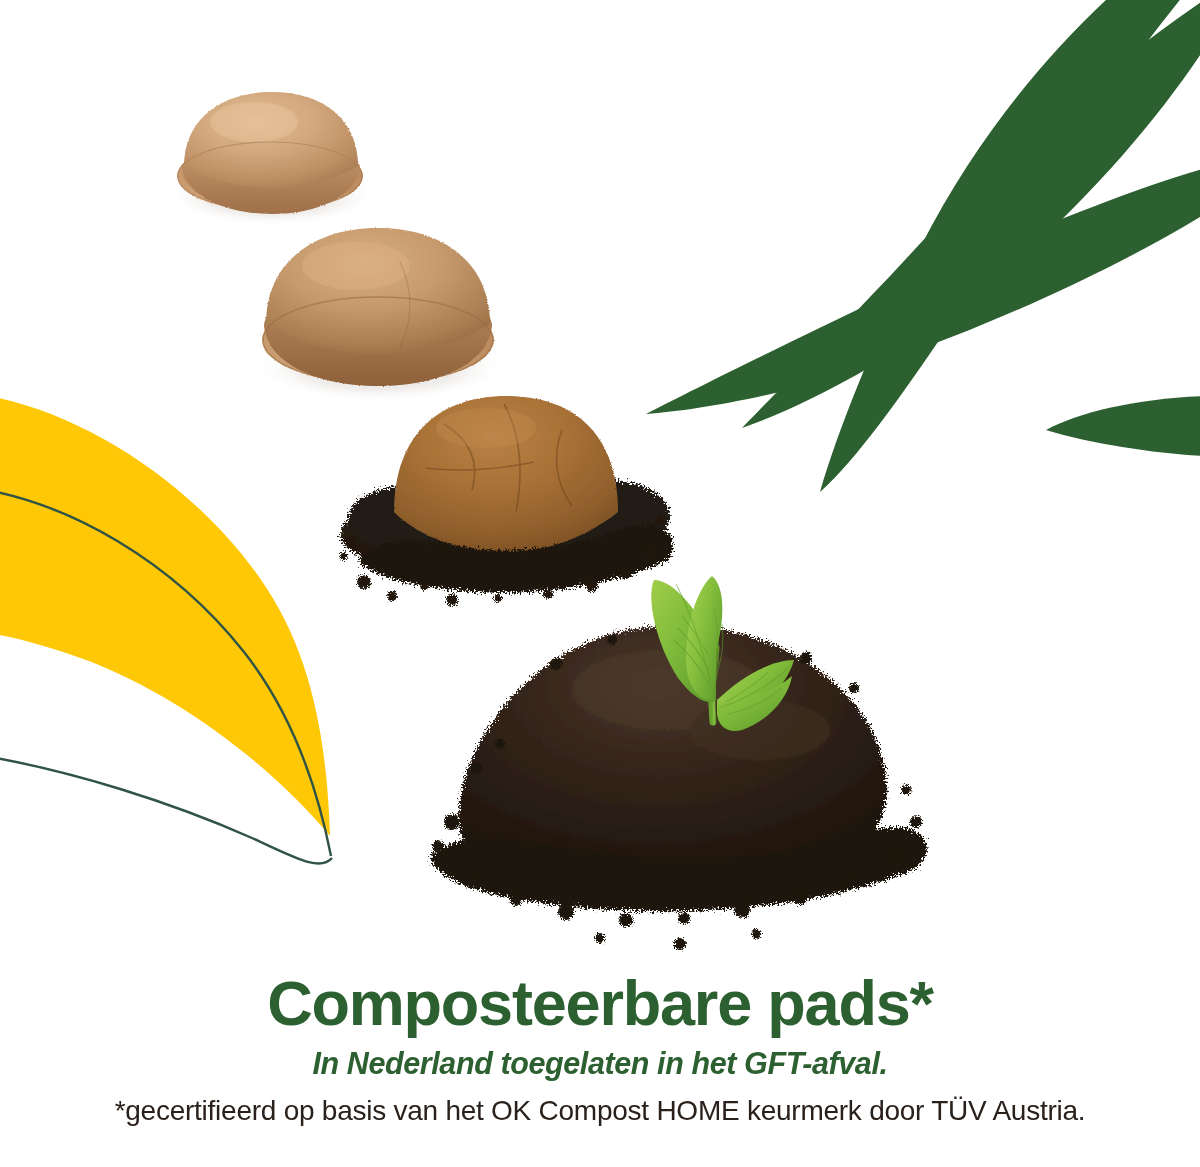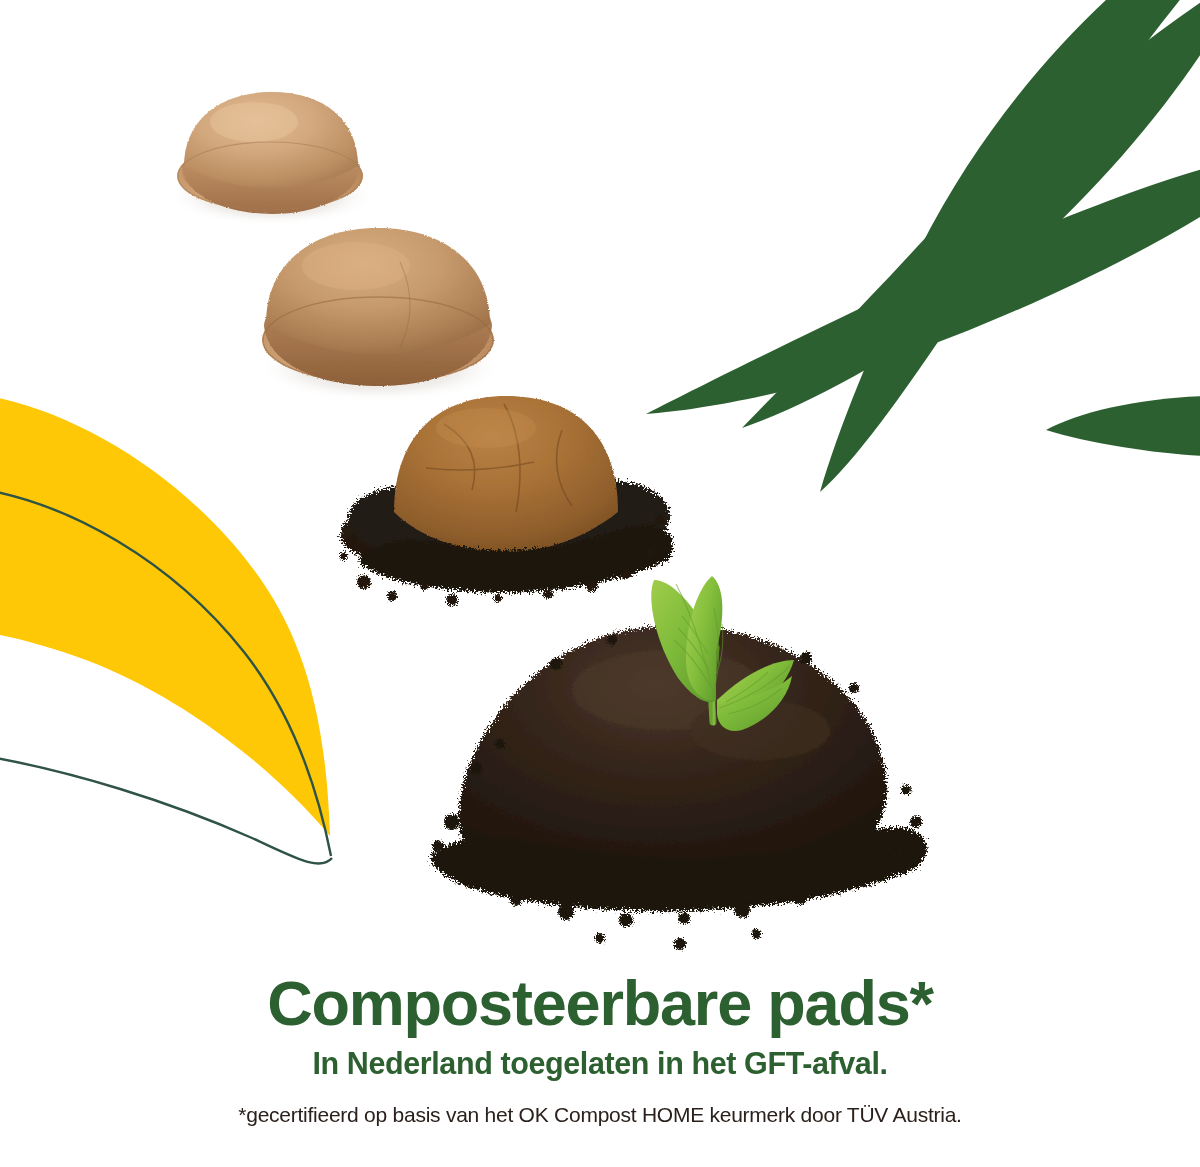--- a/index.html
+++ b/index.html
@@ -64,26 +64,27 @@
     margin: 0;
     padding: 0;
     font-family: "Liberation Sans", sans-serif;
     font-size: 30.5px;
     font-weight: bold;
     letter-spacing: -0.4px;
     color: #2d6030;
     position: absolute;
     left: 0; right: 0;
     top: 84px;
+    font-style: italic;
   }
   .footnote {
-    margin: 8px;
+    margin: 0;
     padding: 0;
     font-family: "Liberation Sans", sans-serif;
-    font-size: 21px;
+    font-size: 28px;
     font-weight: normal;
     letter-spacing: -0.25px;
     color: #2b211c;
     position: absolute;
     left: 0; right: 0;
     top: 133px;
   }
 </style>
 </head>
 <body>

